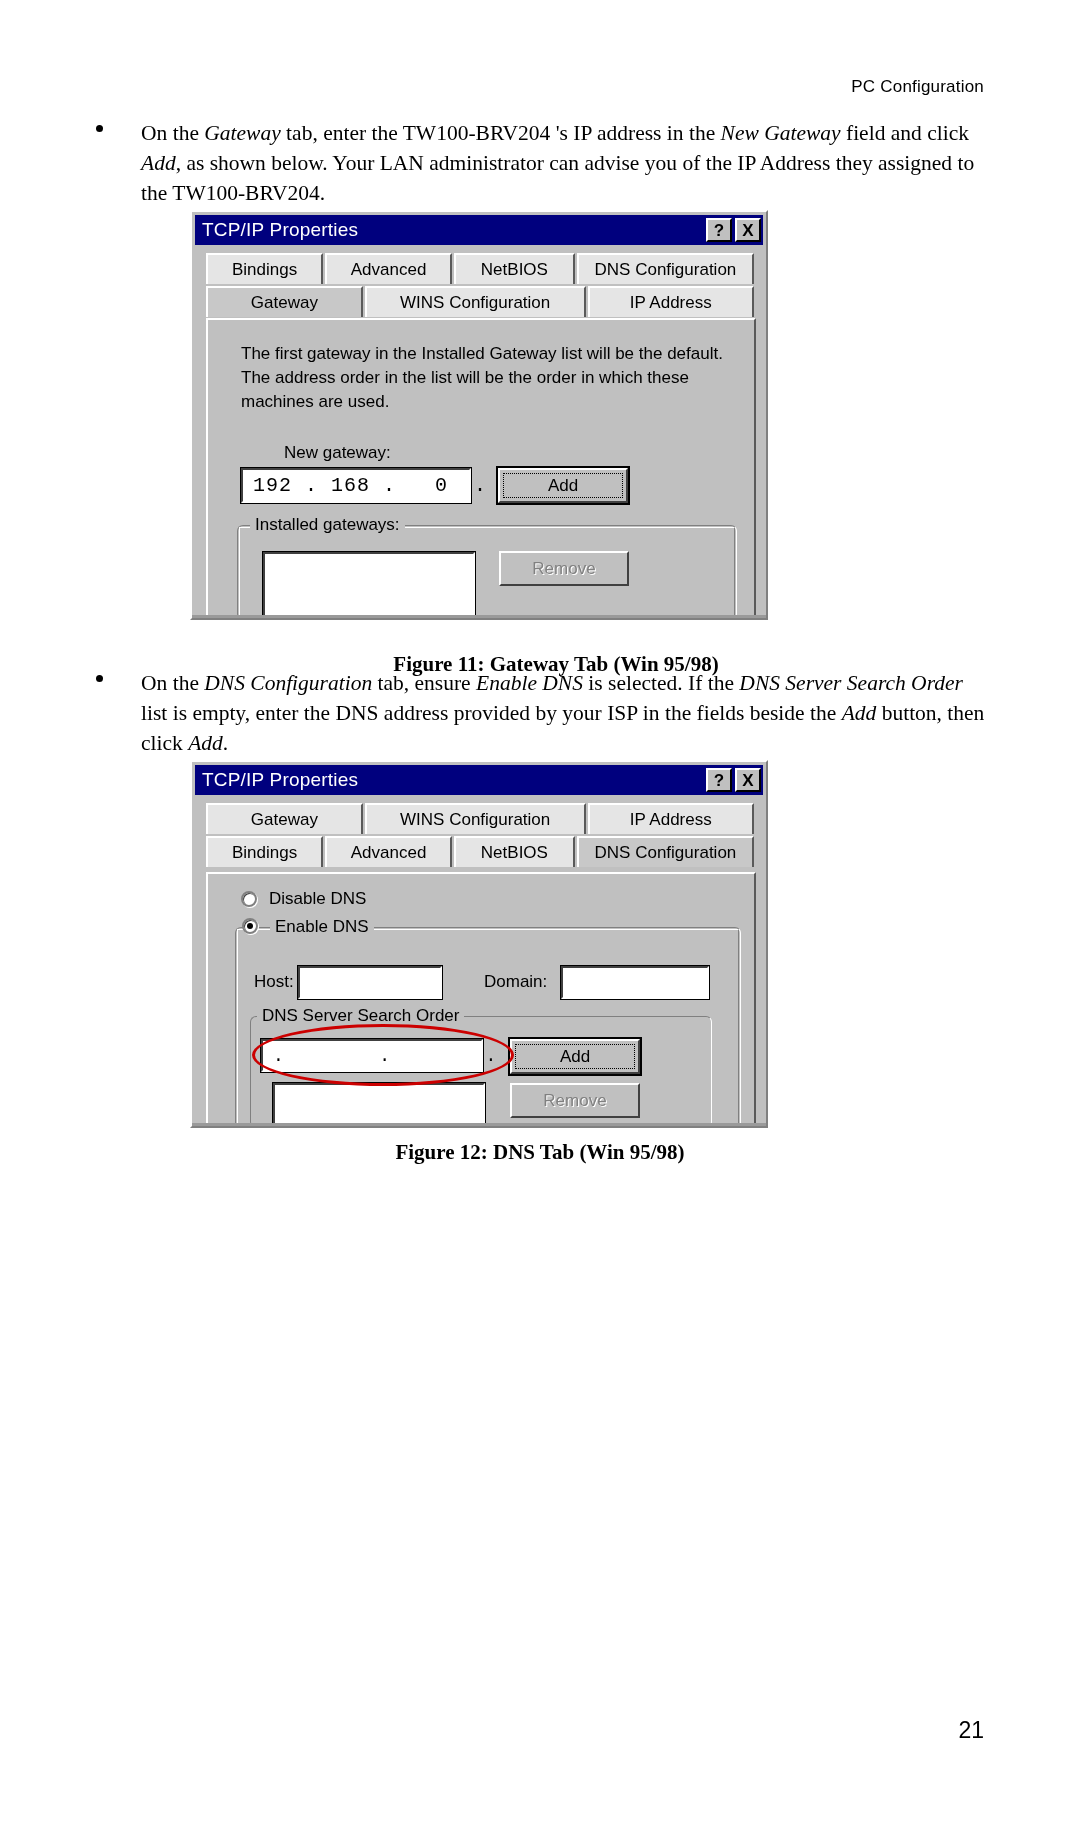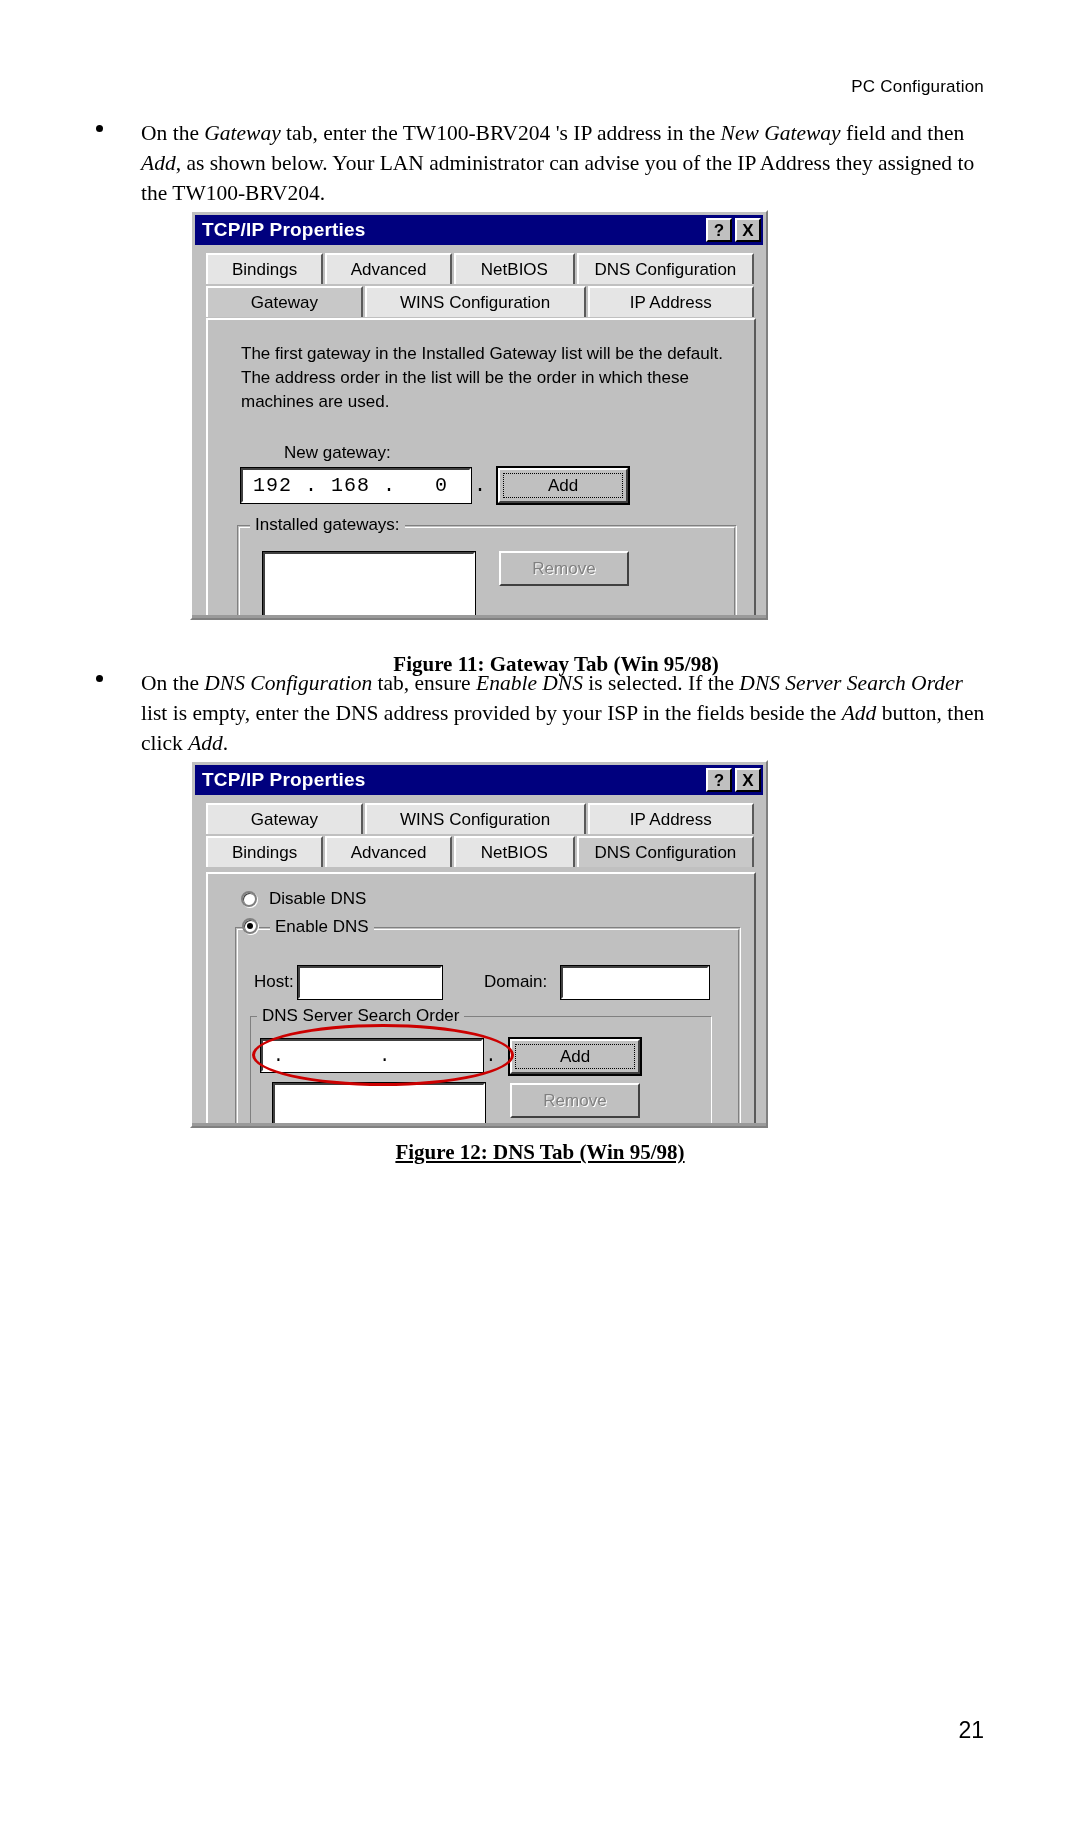--- a/index.html
+++ b/index.html
@@ -92,21 +92,21 @@
     height: 30px;
     background: #00007e;
     display: flex;
     align-items: center;
     padding: 0 2px 0 7px;
     box-sizing: border-box;
   }
   .titlebar .title-text {
     color: #ffffff;
     font-family: "Liberation Sans", sans-serif;
-    font-weight: bold;
+    font-weight: normal;
     font-size: 19px;
     letter-spacing: 0.2px;
     flex: 1;
     white-space: nowrap;
   }
   .tb-btn {
     width: 26px;
     height: 24px;
     margin-left: 3px;
     background: #c0c0c0;
@@ -235,20 +235,21 @@
   }
 
   
   .groupbox {
     position: absolute;
     border-top: 1px solid #808080;
     border-left: 1px solid #808080;
     border-right: 1px solid #ffffff;
     border-bottom: 1px solid #ffffff;
     box-sizing: border-box;
+    border-radius: 6px;
   }
   .groupbox-inner {
     position: absolute;
     inset: 1px;
     border-top: 1px solid #ffffff;
     border-left: 1px solid #ffffff;
     border-right: 1px solid #808080;
     border-bottom: 1px solid #808080;
     box-sizing: border-box;
   }
@@ -315,21 +316,21 @@
     background: #9a9a9a;
   }
 </style>
 </head>
 <body>
 
 <div class="page-header">PC Configuration</div>
 
 <div class="bullet-block" style="top:118px;">
   <div class="dot"></div>
-  <div class="para"><span>On the </span><span class="it">Gateway</span><span> tab, enter the TW100-BRV204 's IP address in the </span><span class="it">New Gateway</span><span> field and then </span><span class="it">Add</span><span>, as shown below. Your LAN administrator can advise you of the IP Address they assigned to the TW100-BRV204.</span></div>
+  <div class="para"><span>On the </span><span class="it">Gateway</span><span> tab, enter the TW100-BRV204 's IP address in the </span><span class="it">New Gateway</span><span> field and click </span><span class="it">Add</span><span>, as shown below. Your LAN administrator can advise you of the IP Address they assigned to the TW100-BRV204.</span></div>
 </div>
 
 <div class="win-dialog" id="dlg1" style="left:190px; top:210px; width:578px; height:410px;">
 
   <div class="titlebar">
     <div class="title-text">TCP/IP Properties</div>
     <div class="tb-btn">?</div>
     <div class="tb-btn">X</div>
   </div>
 
@@ -447,15 +448,15 @@
         <div class="listbox" style="left:22px; top:66px; width:212px; height:46px;"></div>
       </div>
     </div>
   </div>
 
   <div class="red-ellipse" style="left: 60px; top: 262px; width: 262px; height: 62px; border-color: rgb(204, 0, 0);"></div>
 
   <div class="dialog-clip-bottom"></div>
 </div>
 
-<div class="fig-caption" style="top:1140px;text-decoration:underline;">Figure 12: DNS Tab (Win 95/98)</div>
+<div class="fig-caption" style="top:1140px;">Figure 12: DNS Tab (Win 95/98)</div>
 
 <div class="page-number">21</div>
 
 </body></html>

